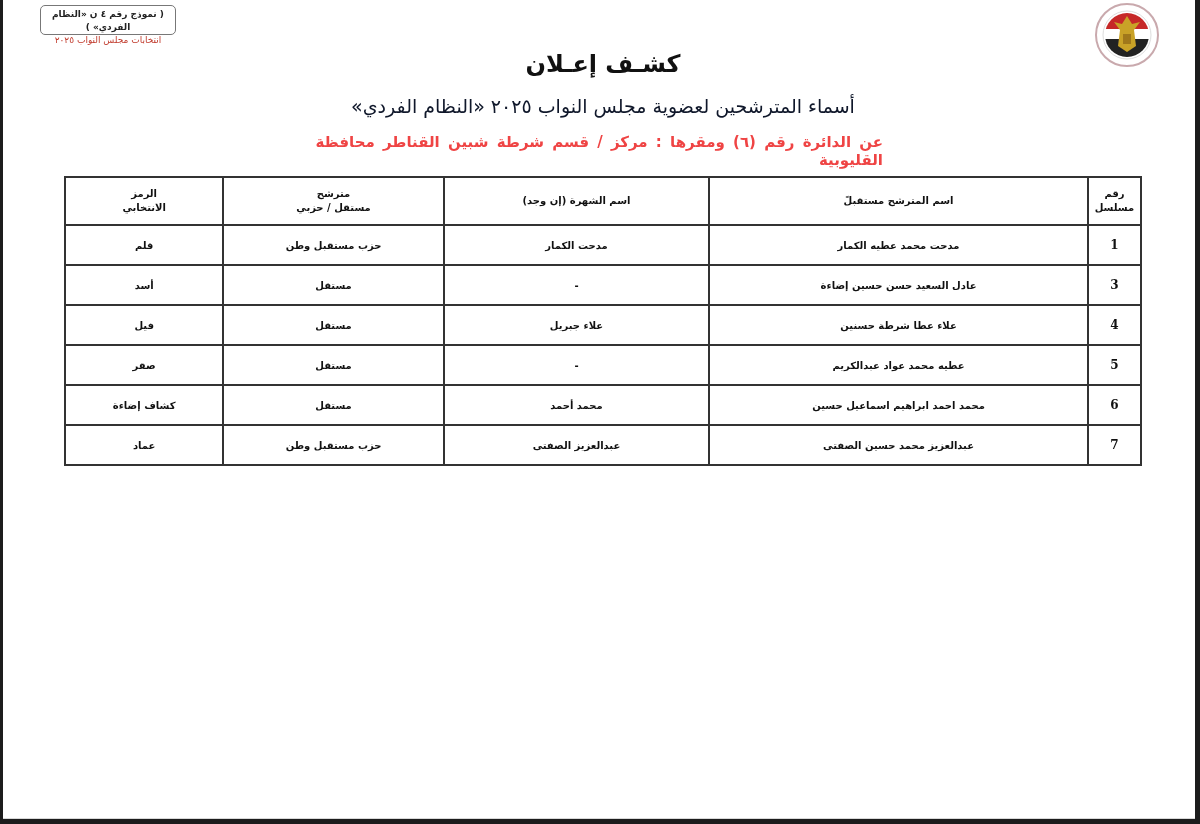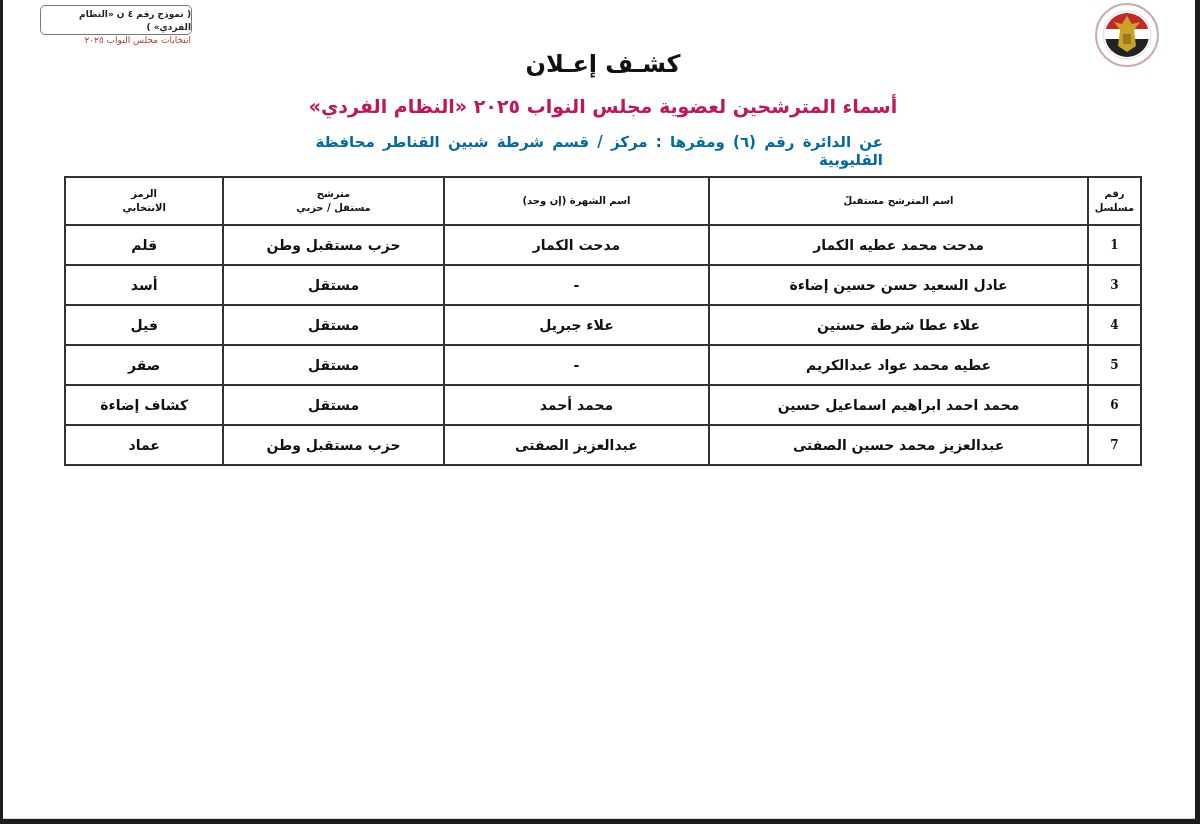--- a/index.html
+++ b/index.html
@@ -8,55 +8,55 @@
     background: #1c1c1c;
     font-family: "DejaVu Sans", sans-serif;
     position: relative;
   }
   .page {
     position: absolute; left: 3px; top: 0; width: 1192px; height: 818px;
     background: #ffffff;
     border-bottom: 1px solid #d8d8d8;
   }
   .form-box {
-    position: absolute; left: 37px; top: 5px; width: 152px; height: 30px;
+    position: absolute; left: 37px; top: 5px; width: 136px; height: 30px;
     border: 1px solid #777; border-radius: 5px;
-    text-align: right; direction: rtl;
+    text-align: center; direction: rtl;
     font-size: 9px; line-height: 13px; padding-top: 2px; box-sizing: border-box;
   }
   .form-box .l1 { color: #222; font-weight: bold; }
   .form-box .l2 { color: #c0392b; }
   .logo {
     position: absolute; left: 1089px; top: 2px; width: 70px; height: 66px;
   }
   .title {
     position: absolute; left: 0; width: 1200px; top: 50px;
     text-align: center; direction: rtl;
     font-size: 24px; font-weight: bold; color: #111;
     margin-left: 0;
   }
   .subtitle {
     position: absolute; left: 300px; width: 600px; top: 95px;
     text-align: center; direction: rtl;
-    font-size: 19px; font-weight: bold; color: #be185d;
+    font-size: 19px; font-weight: normal; color: #0f172a;
   }
   .district {
     position: absolute; left: 300px; width: 580px; top: 133px;
     text-align: right; direction: rtl;
-    font-size: 15px; font-weight: bold; color: #0369a1;
+    font-size: 15px; font-weight: bold; color: #ef4444;
     word-spacing: 3px;
   }
   table.cands {
     position: absolute; left: 61px; top: 176px;
     width: 1078px; border-collapse: collapse; direction: rtl;
     table-layout: fixed;
   }
   table.cands th, table.cands td {
     border: 2px solid #333; text-align: center; vertical-align: middle;
-    color: #111; font-size: 14px; padding: 0;
+    color: #111; font-size: 10px; padding: 0;
   }
   table.cands th { height: 46px; font-weight: bold; line-height: 14px; font-size: 10px; }
   table.cands td { height: 38px; font-weight: bold; }
   table.cands td.serial { font-family: "DejaVu Serif", serif; font-size: 12px; }
   .col-serial { width: 53px; }
   .col-name { width: 378px; }
   .col-nick { width: 265px; }
   .col-type { width: 220px; }
   .col-symbol { width: 158px; }
 </style>

